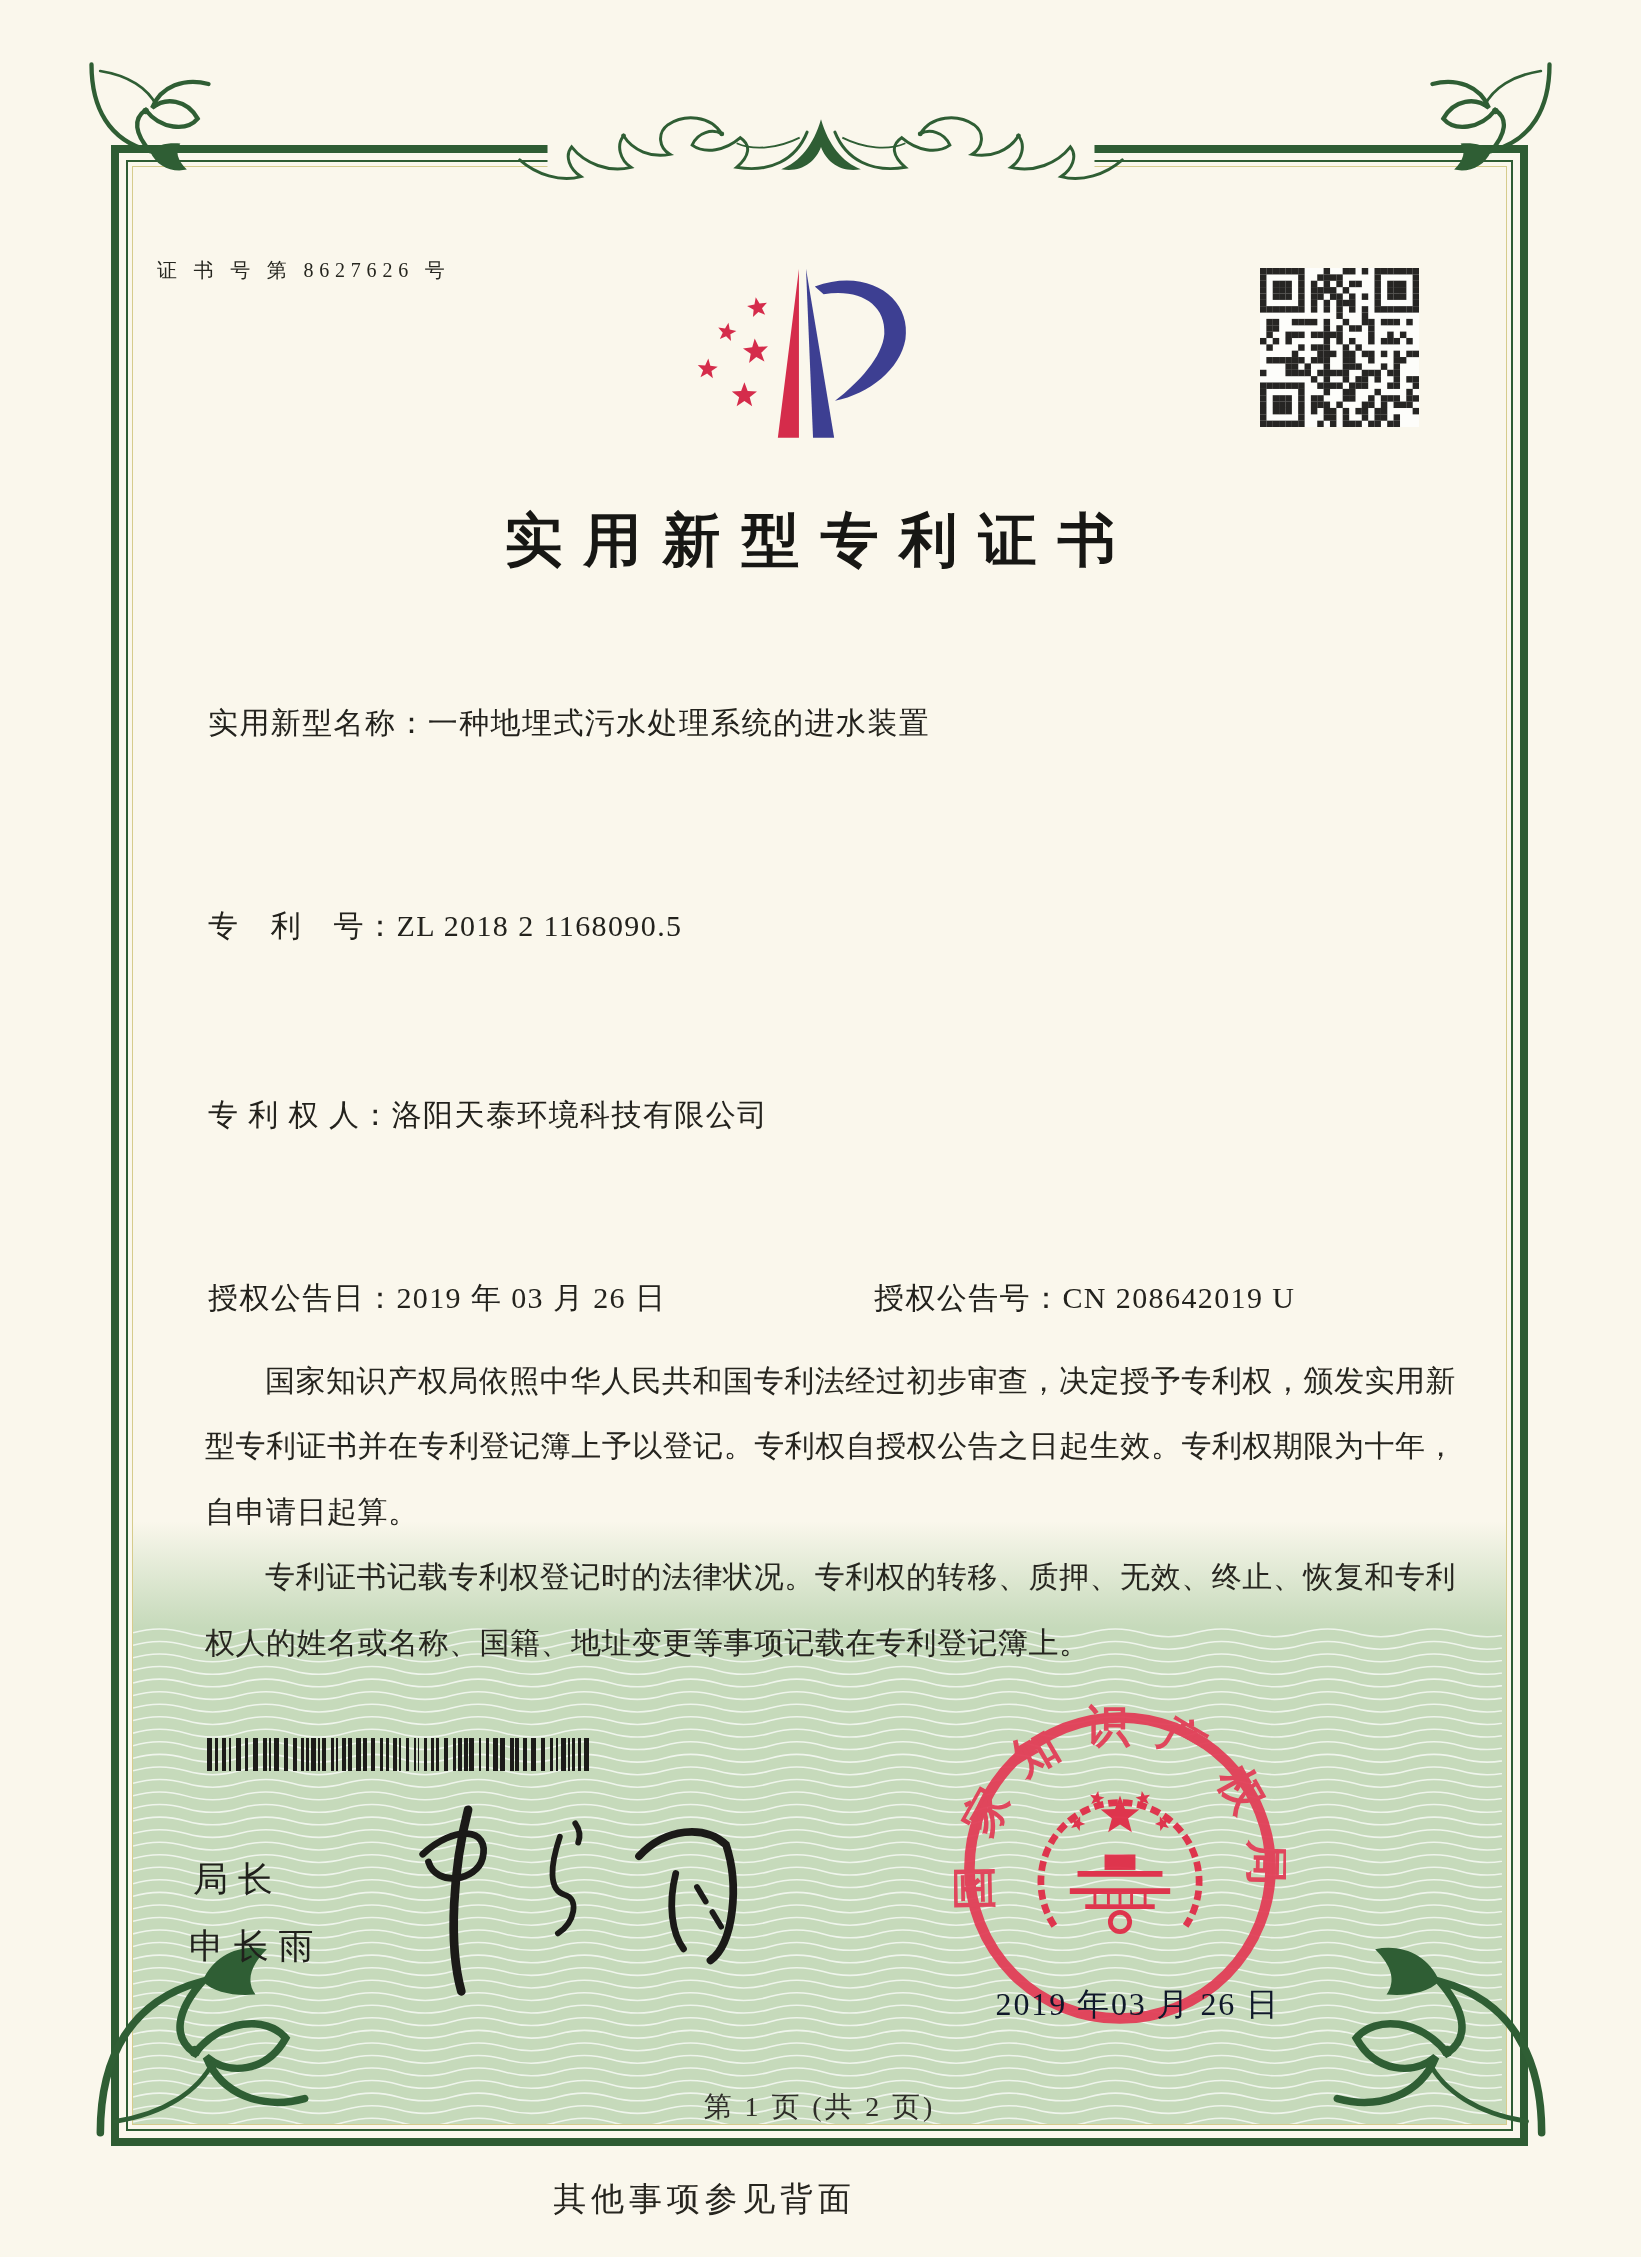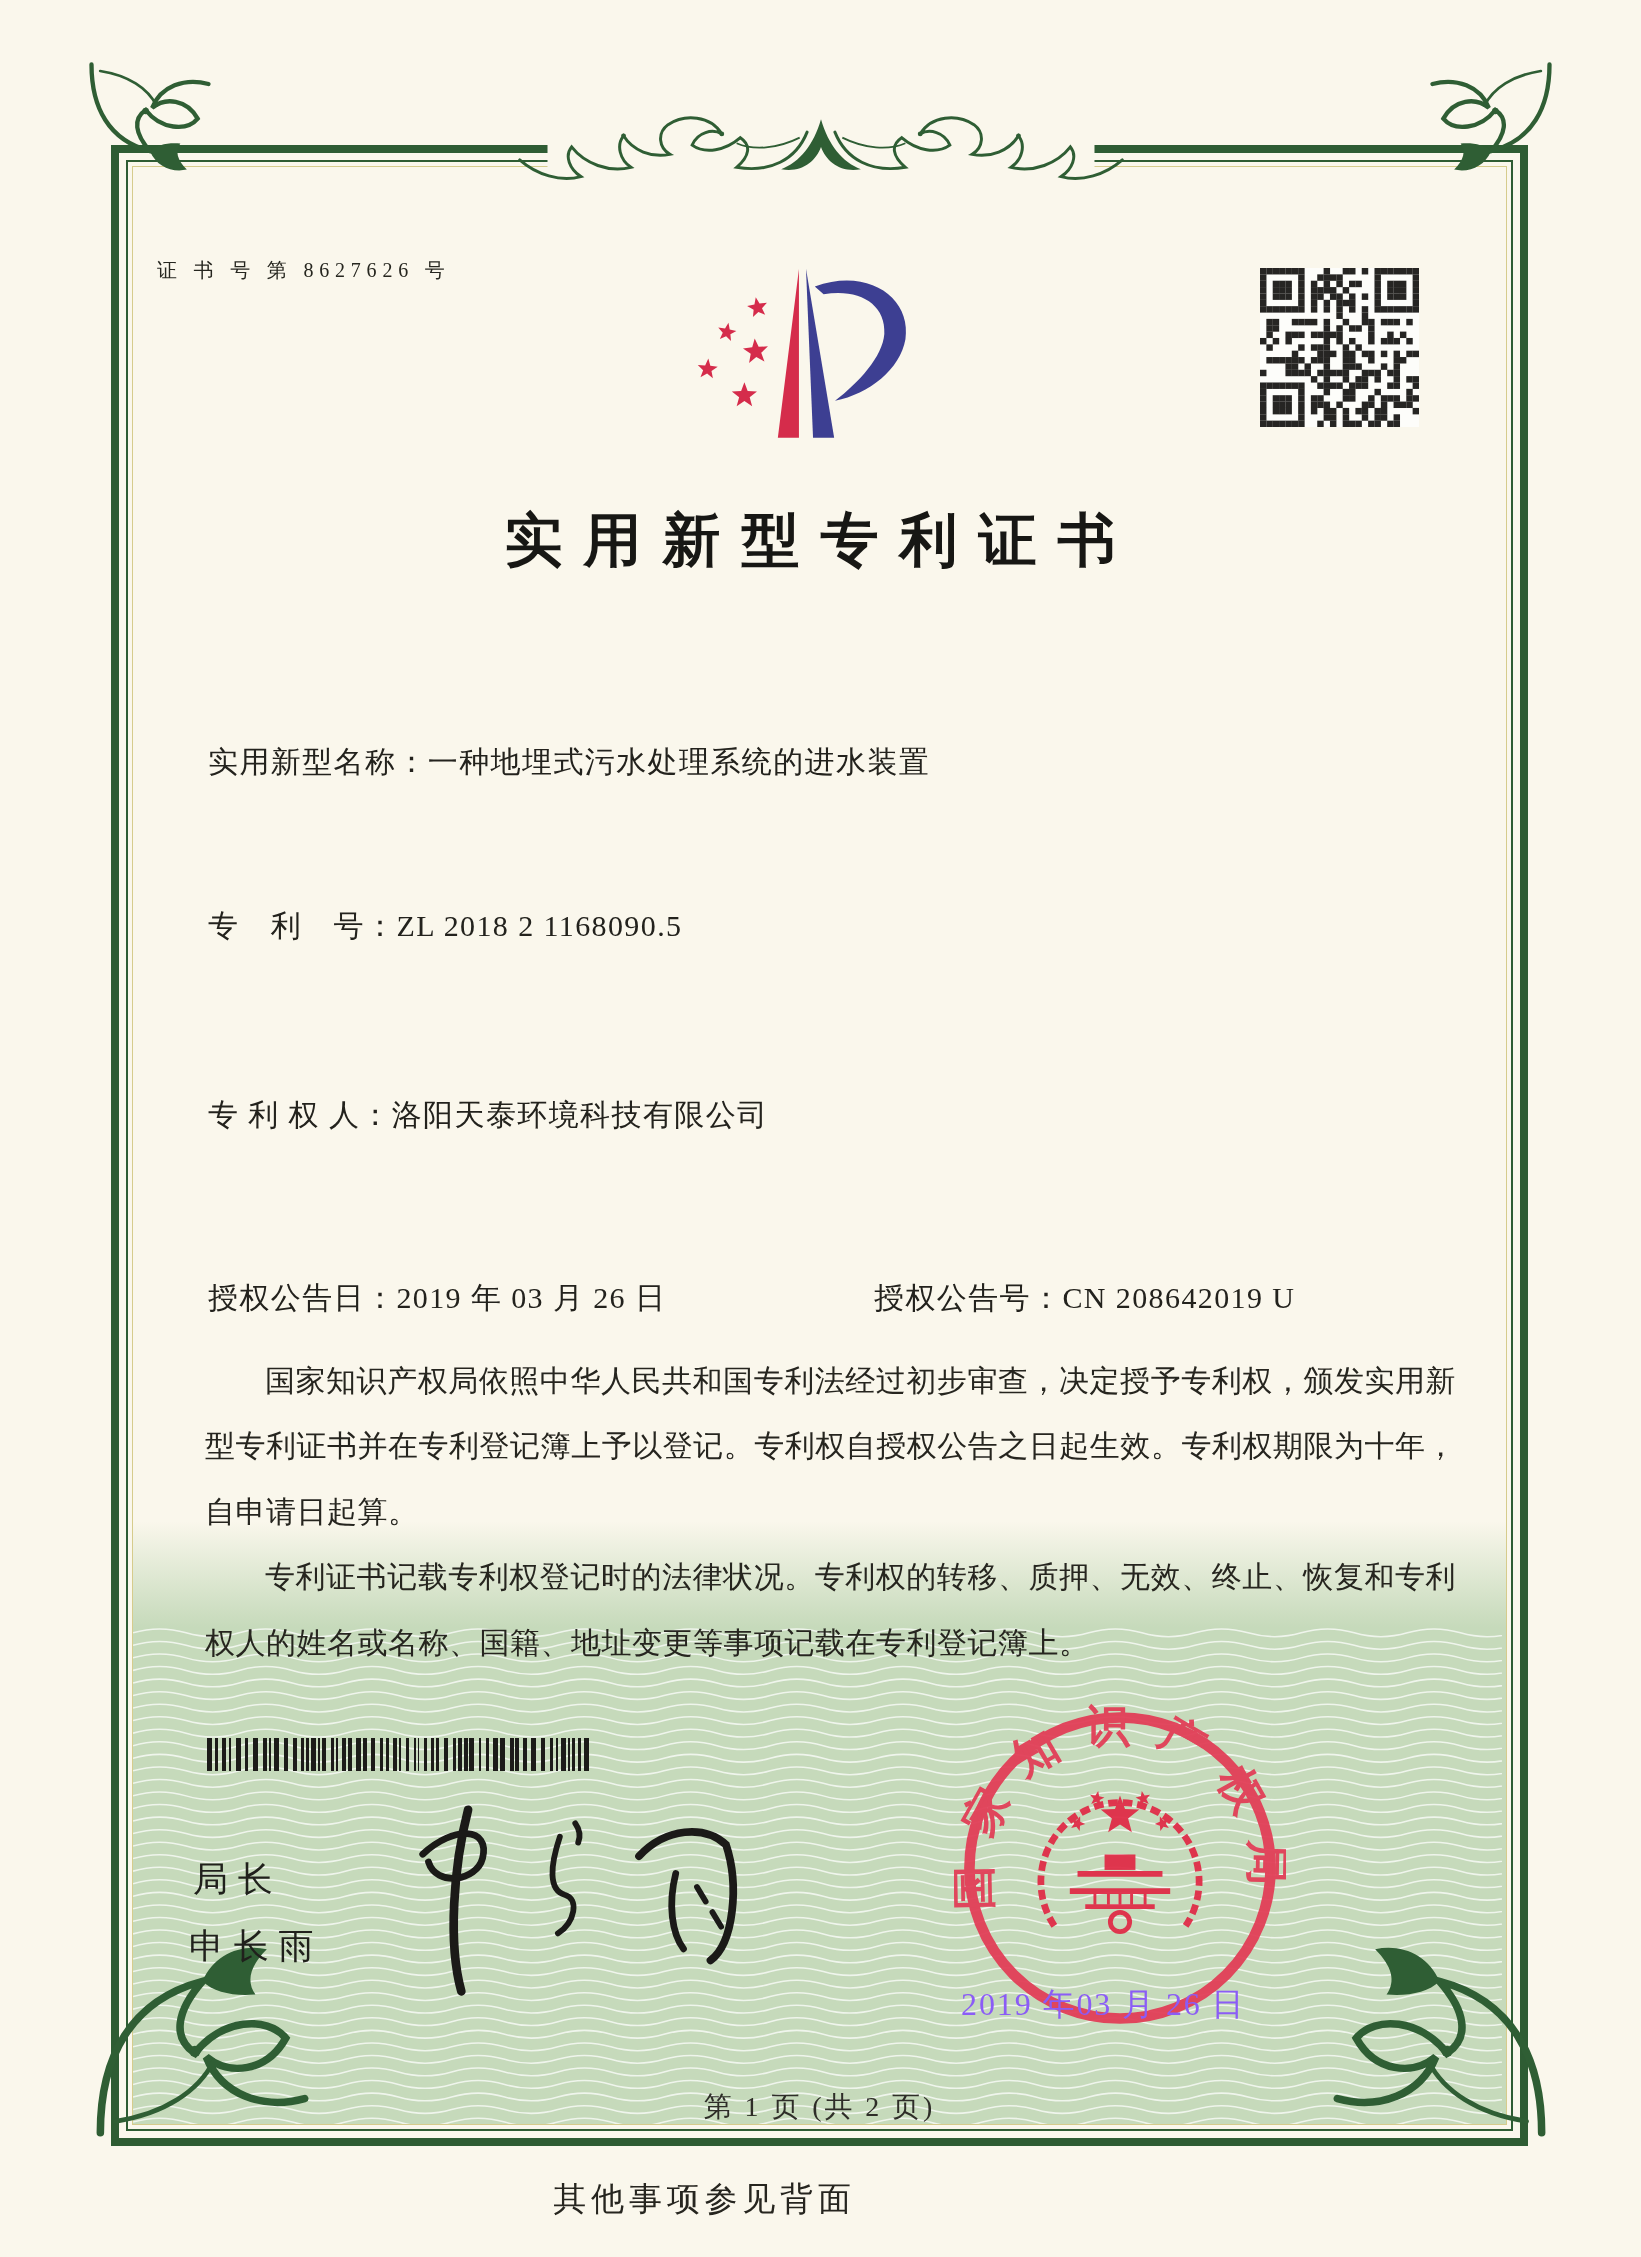--- a/index.html
+++ b/index.html
@@ -19,22 +19,22 @@
   
   .cert-no{left:157px;top:257px;font-size:20px;letter-spacing:5.8px;color:#26261f;z-index:5;}
   .title{left:0;right:0;top:502px;text-align:center;font-size:58px;font-weight:bold;
          letter-spacing:21px;color:#171714;z-index:5;}
   .row{left:208px;font-size:30px;letter-spacing:1.4px;white-space:nowrap;color:#23221d;z-index:5;}
   .paras{left:205px;top:1348px;width:1251px;z-index:5;}
   .paras p{margin:0;font-size:30px;line-height:2.18;text-indent:2em;text-align:justify;
            letter-spacing:0.5px;color:#26251f;}
   .comm{font-family:"Liberation Sans","DejaVu Sans",sans-serif;font-size:35px;font-weight:500;
         color:#20201c;letter-spacing:9.7px;z-index:7;}
-  .seal-date{left:961px;top:1983px;width:319px;text-align:left;font-size:32px;letter-spacing:1.9px;
-             color:#8b5cf6;z-index:9;}
+  .seal-date{left:961px;top:1983px;width:319px;text-align:right;font-size:32px;letter-spacing:1.9px;
+             color:#0f172a;z-index:9;}
   .page-no{left:111px;top:2088px;width:1417px;text-align:center;font-size:28px;letter-spacing:2.9px;
            color:#2e2d28;z-index:7;}
   .back-note{left:463px;top:2177px;width:483px;text-align:center;font-size:33px;letter-spacing:4.8px;
              color:#26251f;z-index:5;}
   #qr{left:1260px;top:268px;z-index:5;}
   #barcode{left:207px;top:1738px;width:396px;height:33px;display:flex;align-items:stretch;z-index:7;}
   #barcode div{background:#1c1b19;height:100%;}
   .logo{left:666px;top:253px;z-index:5;}
   .sig{left:386px;top:1798px;z-index:8;}
   .seal{left:954px;top:1702px;z-index:8;opacity:.93;}
@@ -457,21 +457,21 @@
         <rect x="92.4" y="158.4" width="6.7" height="6.7" fill="#262523"></rect>
         <rect x="99.0" y="158.4" width="6.7" height="6.7" fill="#262523"></rect>
         <rect x="112.2" y="158.4" width="6.7" height="6.7" fill="#262523"></rect>
         <rect x="118.8" y="158.4" width="6.7" height="6.7" fill="#262523"></rect>
         <rect x="132.0" y="158.4" width="6.7" height="6.7" fill="#262523"></rect>
         <rect x="138.6" y="158.4" width="6.7" height="6.7" fill="#262523"></rect>
       </svg></div>
 
   <div class="abs title">实用新型专利证书</div>
 
-  <div class="abs row" style="top:742px">
+  <div class="abs row" style="top:703px">
     <span>实用新型名称：</span><span>一种地埋式污水处理系统的进水装置</span>
   </div>
   <div class="abs row" style="top:906px">
     <span>专　利　号：</span><span>ZL 2018 2 1168090.5</span>
   </div>
   <div class="abs row" style="top:1095px">
     <span>专 利 权 人：</span><span>洛阳天泰环境科技有限公司</span>
   </div>
   <div class="abs row" style="top:1278px">
     <span>授权公告日：</span><span>2019 年 03 月 26 日</span>

